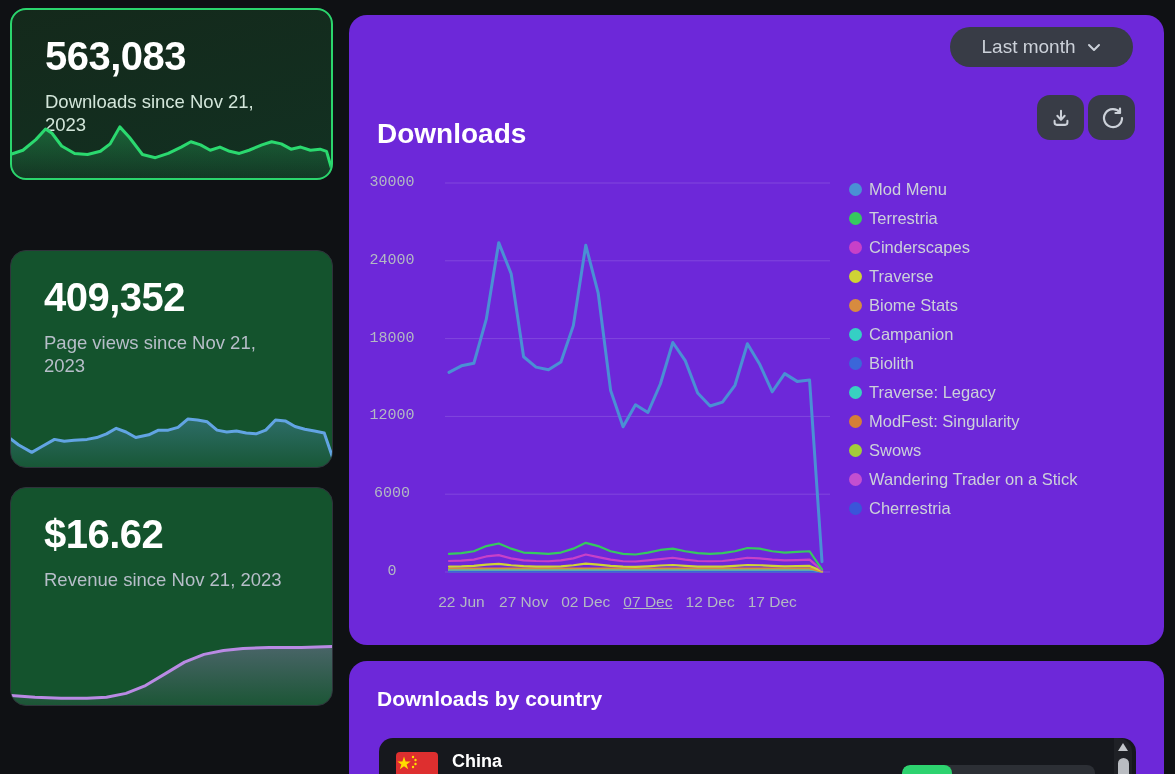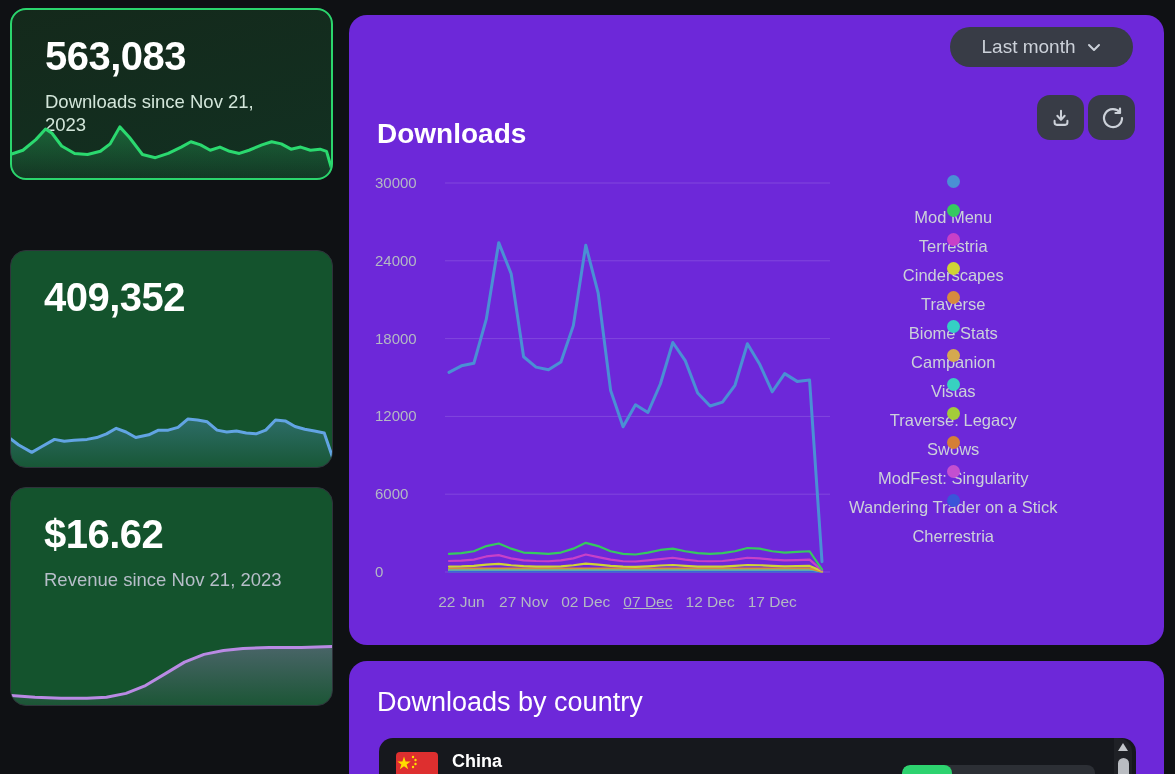--- a/index.html
+++ b/index.html
@@ -24,32 +24,32 @@
 
   .pill { position:absolute; left:601px; top:12px; width:183px; height:40px;
           border:none; border-radius:20px; background:#383c46; color:#ccd1d9;
           font-size:19px; font-family:inherit; display:flex; align-items:center;
           justify-content:center; gap:10px; cursor:pointer; }
   .icon-btn { position:absolute; top:80px; width:47px; height:45px; border:none;
               border-radius:13px; background:#383c46; color:#ccd1d9; display:flex;
               align-items:center; justify-content:center; cursor:pointer; }
   .panel-title { position:absolute; left:28px; top:74px; font-size:28px; font-weight:800; color:#fff;margin-top:29px; }
 
-  .y-tick { position:absolute; left:26px; width:72px; text-align:left;
-            font-size:15px; color:#b3b9c3; }
+  .y-tick { position:absolute; left:7px; width:72px; text-align:center;
+            font-size:15px; color:#b3b9c3;font-family:Liberation Mono, monospace; }
   .x-tick { position:absolute; width:70px; text-align:center; top:578px;
             font-size:15.5px; color:#b3b9c3; }
   #plot { position:absolute; left:96px; top:166px; }
 
   .legend { position:absolute; left:500px; top:160px; list-style:none; }
-  .legend li { height:29px; display:flex; align-items:center; gap:20px; cursor:pointer;flex-direction:column; }
+  .legend li { height:29px; display:flex; align-items:center; gap:7px; cursor:pointer; }
   .legend .dot { width:13px; height:13px; border-radius:50%; flex:0 0 auto; }
   .legend .lbl { font-size:16.5px; color:#ccd1d9; white-space:nowrap; }
 
-  .country-title { position:absolute; left:28px; top:26px; font-size:27px; font-weight:400; }
+  .country-title { position:absolute; left:28px; top:26px; font-size:21px; font-weight:700; }
   .inset { position:absolute; left:30px; top:77px; width:757px; height:110px;
            background:#16181d; border-radius:14px 14px 0 0; }
   .flag { position:absolute; left:17px; top:14px; width:42px; height:28px;
           border-radius:4px; overflow:hidden; display:block; }
   .country-name { position:absolute; left:73px; top:13px; font-size:18px; font-weight:800; color:#fff; }
   .progress-track { position:absolute; left:523px; top:27px; width:193px; height:16px;
                     border-radius:8px; background:#2c2f35; overflow:hidden; }
   .progress-fill { height:100%; border-radius:8px; background:#2dd36f; }
   .scrollbar { position:absolute; left:735px; top:0; width:18px; height:110px;
                background:#1f2126; border-radius:0 14px 0 0; }
@@ -70,20 +70,21 @@
           <stop offset="100%" stop-color="#2bd96f" stop-opacity="0.04"></stop>
         </linearGradient>
       </defs>
       <path d="M0,40 L0,28 L4,26 L8,21 L11,16 L13,18 L16,24 L20,27.5 L24,28 L28,26.5 L31,23 L34,15 L37,20 L41,28 L45,29.5 L49,27.5 L53,24.5 L56,22 L59,23.5 L62,26 L65,24.5 L68,26.5 L71,27.5 L74,26 L78,23.5 L81,22 L84,23 L87,25.5 L90,24.5 L93,26 L96,25.5 L98,26.5 L100,37 L100,40 Z" fill="url(#g0)"></path>
       <polyline points="0,28 4,26 8,21 11,16 13,18 16,24 20,27.5 24,28 28,26.5 31,23 34,15 37,20 41,28 45,29.5 49,27.5 53,24.5 56,22 59,23.5 62,26 65,24.5 68,26.5 71,27.5 74,26 78,23.5 81,22 84,23 87,25.5 90,24.5 93,26 96,25.5 98,26.5 100,37" fill="none" stroke="#2bd96f" stroke-width="3" stroke-linejoin="round" stroke-linecap="round" vector-effect="non-scaling-stroke"></polyline>
     </svg>
 </section>
 
 <section class="card" style="top:250px; height:218px;">
   <div class="stat-value">409,352</div>
+  <div class="stat-label">Page views since Nov 21, 2023</div>
   <svg class="spark" id="spark-1" height="74" viewBox="0 0 100 40" preserveAspectRatio="none">
       <defs>
         <linearGradient id="g1" x1="0" y1="0" x2="0" y2="1">
           <stop offset="0%" stop-color="#62a4e3" stop-opacity="0.32"></stop>
           <stop offset="100%" stop-color="#62a4e3" stop-opacity="0.04"></stop>
         </linearGradient>
       </defs>
       <path d="M0,40 L0,23 L3,27 L7,31 L10,28 L14,24 L17,25 L20,24.5 L24,24 L27,23 L30,21 L33,18 L36,20 L39,23 L43,21.5 L46,19 L49,19 L52,17.5 L55,13 L58,13.5 L61,14.5 L64,19 L67,20 L70,19.5 L73,20.5 L76,21 L79,19 L82,13.5 L85,14 L88,17 L91,18.5 L94,19.5 L97,20.5 L100,36 L100,40 Z" fill="url(#g1)"></path>
       <polyline points="0,23 3,27 7,31 10,28 14,24 17,25 20,24.5 24,24 27,23 30,21 33,18 36,20 39,23 43,21.5 46,19 49,19 52,17.5 55,13 58,13.5 61,14.5 64,19 67,20 70,19.5 73,20.5 76,21 79,19 82,13.5 85,14 88,17 91,18.5 94,19.5 97,20.5 100,36" fill="none" stroke="#62a4e3" stroke-width="3" stroke-linejoin="round" stroke-linecap="round" vector-effect="non-scaling-stroke"></polyline>
     </svg>
@@ -185,34 +186,34 @@
       </li>
       <li>
         <span class="dot" style="background: rgb(215, 139, 63);"></span>
         <span class="lbl">Biome Stats</span>
       </li>
       <li>
         <span class="dot" style="background: rgb(53, 207, 196);"></span>
         <span class="lbl">Campanion</span>
       </li>
       <li>
-        <span class="dot" style="background: rgb(212, 169, 79);"></span>
-        <span class="lbl">Vistas</span>
+        <span class="dot" style="background: rgb(59, 102, 217);"></span>
+        <span class="lbl">Biolith</span>
       </li>
       <li>
         <span class="dot" style="background: rgb(56, 209, 192);"></span>
         <span class="lbl">Traverse: Legacy</span>
       </li>
       <li>
+        <span class="dot" style="background: rgb(213, 127, 54);"></span>
+        <span class="lbl">ModFest: Singularity</span>
+      </li>
+      <li>
         <span class="dot" style="background: rgb(163, 204, 58);"></span>
         <span class="lbl">Swows</span>
-      </li>
-      <li>
-        <span class="dot" style="background: rgb(213, 127, 54);"></span>
-        <span class="lbl">ModFest: Singularity</span>
       </li>
       <li>
         <span class="dot" style="background: rgb(196, 79, 208);"></span>
         <span class="lbl">Wandering Trader on a Stick</span>
       </li>
       <li>
         <span class="dot" style="background: rgb(58, 85, 217);"></span>
         <span class="lbl">Cherrestria</span>
       </li>
     </ul>

